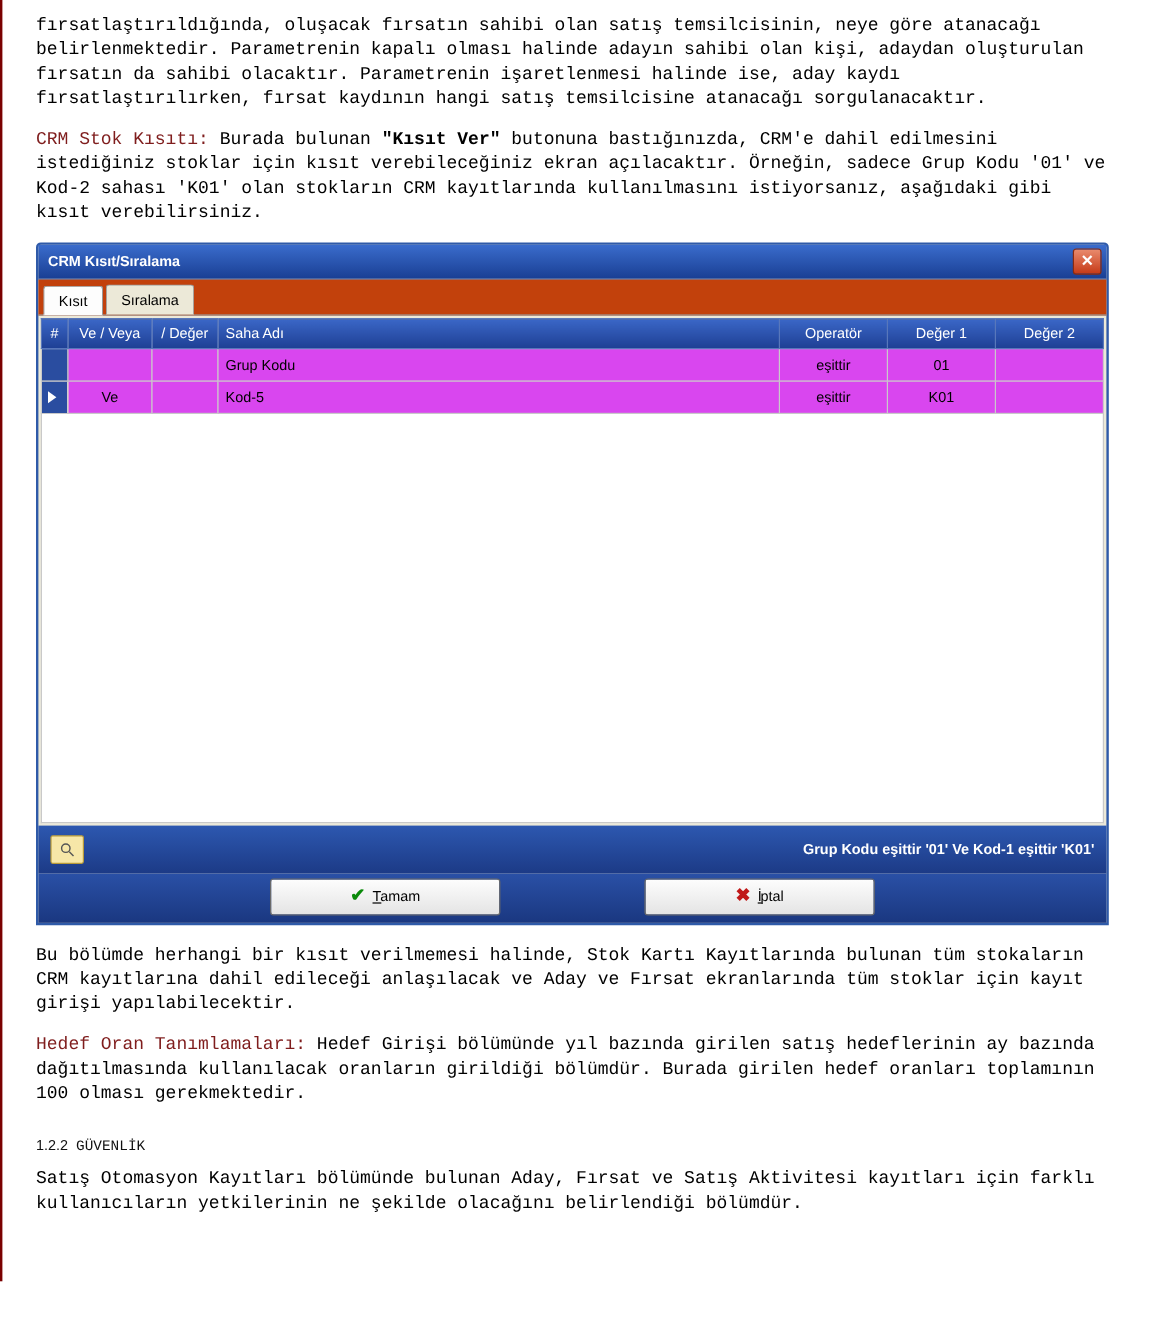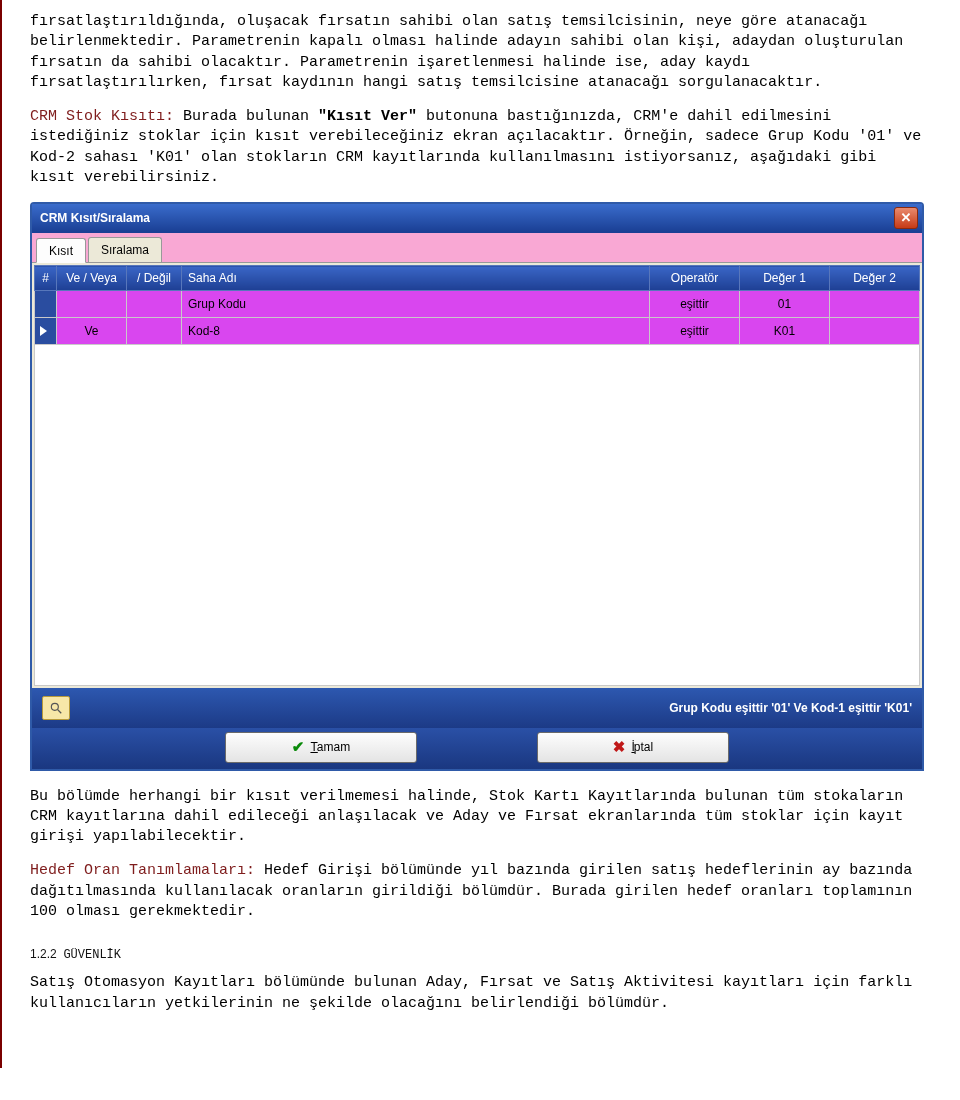--- a/index.html
+++ b/index.html
@@ -47,21 +47,21 @@
     display: flex; align-items: center; justify-content: center;
     color: #fff; font-weight: bold; font-size: 13px;
     cursor: pointer;
   }
 
   .tabs {
     display: flex;
     padding: 4px 4px 0 4px;
     gap: 0;
     border-bottom: 1px solid #999;
-    background: #f9a8d4;
+    background: #c2410c;
   }
   .tab {
     padding: 4px 12px 3px;
     border: 1px solid #999;
     border-bottom: none;
     border-radius: 3px 3px 0 0;
     margin-right: 2px;
     background: #ece9d8;
     cursor: pointer;
     color: #000;
@@ -203,42 +203,42 @@
           <col style="width:55px">
           <col>
           <col style="width:90px">
           <col style="width:90px">
           <col style="width:90px">
         </colgroup>
         <thead>
           <tr>
             <th>#</th>
             <th>Ve / Veya</th>
-            <th>/ Değil</th>
+            <th>/ Değer</th>
             <th style="text-align:left">Saha Adı</th>
             <th>Operatör</th>
             <th>Değer 1</th>
             <th>Değer 2</th>
           </tr>
         </thead>
         <tbody>
           <tr>
             <td class="row-indicator"></td>
             <td></td>
             <td></td>
             <td class="left">Grup Kodu</td>
             <td>eşittir</td>
             <td>01</td>
             <td></td>
           </tr>
           <tr>
             <td class="row-indicator tri"></td>
             <td>Ve</td>
             <td></td>
-            <td class="left">Kod-8</td>
+            <td class="left">Kod-5</td>
             <td>eşittir</td>
             <td>K01</td>
             <td></td>
           </tr>
         </tbody>
       </table>
       <div class="grid-body"></div>
     </div>
 
     <div class="statusbar">

